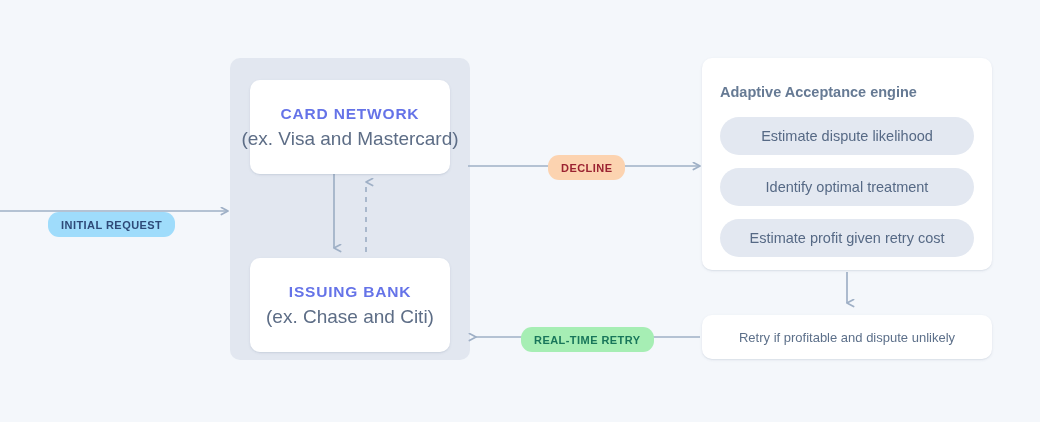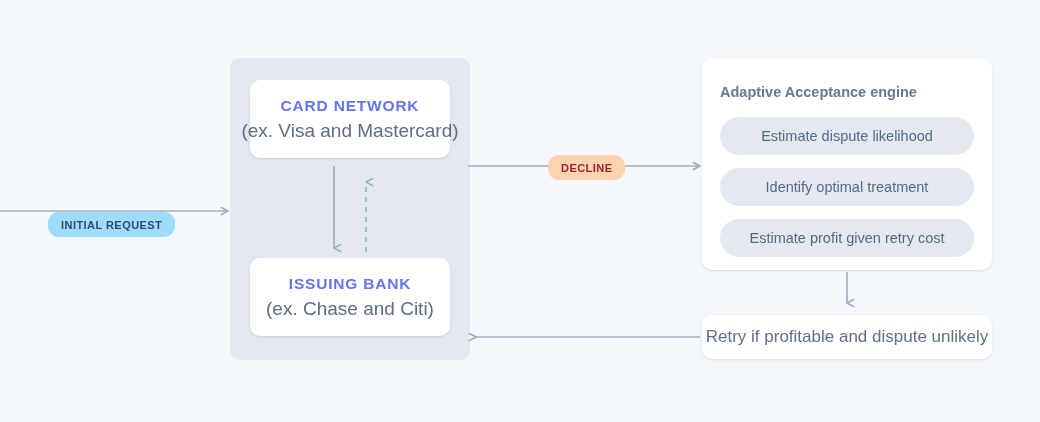--- a/index.html
+++ b/index.html
@@ -34,21 +34,21 @@
   .card {
     position: absolute;
     background: #ffffff;
     border-radius: 10px;
     box-shadow: 0 1px 3px rgba(60, 80, 120, 0.10),
                 0 1px 1px rgba(60, 80, 120, 0.06);
     box-sizing: border-box;
   }
   .node-card {
     width: 200px;
-    height: 78px;
+    height: 94px;
     left: 250px;
     display: flex;
     flex-direction: column;
     align-items: center;
     justify-content: center;
   }
   #card-network { top: 80px; }
   #issuing-bank { top: 258px; }
 
   .node-title {
@@ -101,21 +101,21 @@
     top: 315px;
     width: 290px;
     height: 44px;
     display: flex;
     align-items: center;
     justify-content: center;
   }
   .retry-text {
     color: #5d7align;
     color: #5d708a;
-    font-size: 17px;
+    font-size: 13px;
     white-space: nowrap;
   }
 
   
   #wires {
     position: absolute;
     left: 0;
     top: 0;
     width: 1040px;
     height: 422px;
@@ -209,14 +209,15 @@
     <div class="chip">Identify optimal treatment</div>
     <div class="chip">Estimate profit given retry cost</div>
   </div>
 
   <div class="card" id="retry-card">
     <div class="retry-text">Retry if profitable and dispute unlikely</div>
   </div>
 
   <div class="badge" id="badge-initial">INITIAL REQUEST</div>
   <div class="badge" id="badge-decline">DECLINE</div>
+  <div class="badge" id="badge-retry">REAL-TIME RETRY</div>
 
 </div>
 
 </body></html>

